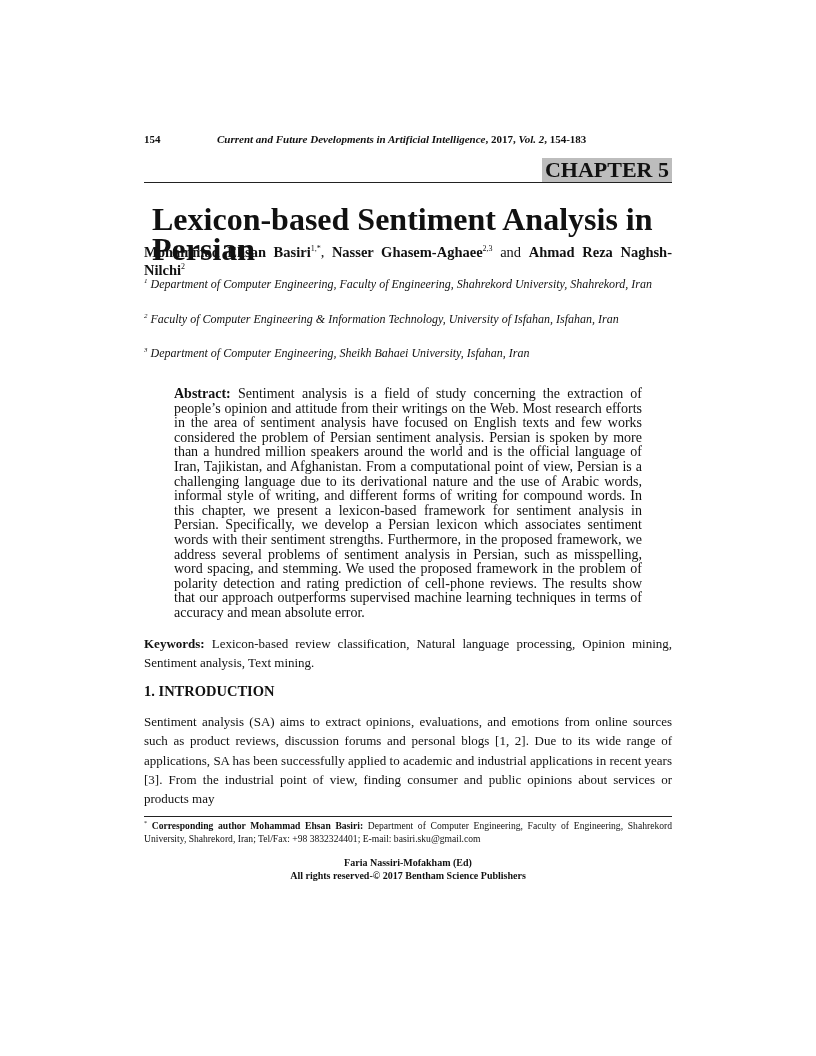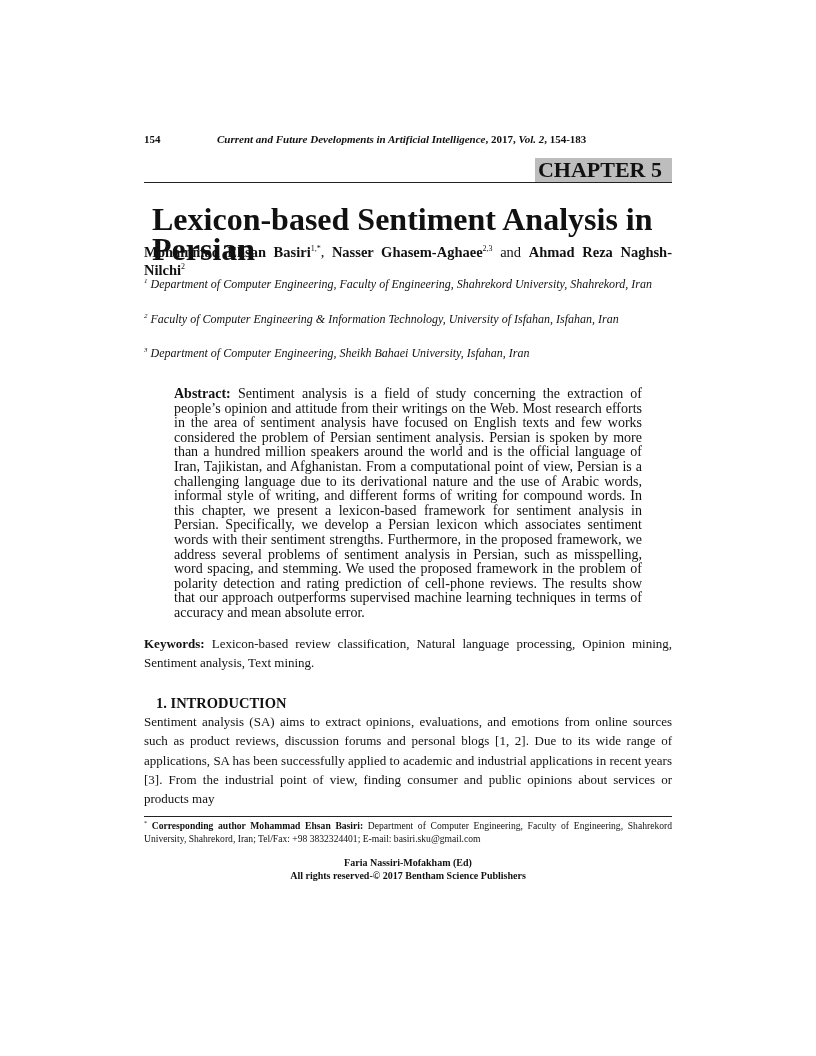--- a/index.html
+++ b/index.html
@@ -4,33 +4,33 @@
 <style>
   html, body { margin: 0; padding: 0; background: #ffffff; }
   body { width: 816px; height: 1056px; position: relative; overflow: hidden;
          font-family: "Liberation Serif", serif; color: #111; }
   .page { position: absolute; left: 144px; top: 0; width: 528px; }
   .running-head { position: absolute; top: 133px; left: 0; width: 528px; font-size: 11px; font-weight: bold; }
   .running-head .pg { position: absolute; left: 0; }
   .running-head .journal { position: absolute; left: 73px; font-style: italic; }
   .running-head .journal .up { font-style: normal; }
   .chapter-box { position: absolute; top: 158px; right: 0; background: #bdbdbd; font-weight: bold;
-                 font-size: 22px; line-height: 24px; padding: 0 10px 0 3px; }
+                 font-size: 22px; line-height: 24px; padding: 0 3px 0 3px; }
   .top-rule { position: absolute; top: 182px; left: 0; width: 528px; height: 1px; background: #222; }
   .title { position: absolute; top: 196px; left: 0; width: 528px; font-size: 32px; font-weight: bold; margin: 8px; line-height: 30px; }
   .authors { position: absolute; top: 243px; left: 0; width: 528px; font-size: 14.5px; line-height: 18px; text-align: justify; text-align-last: left; }
   .authors b { font-weight: bold; }
   .authors sup { font-size: 8px; vertical-align: 6px; line-height: 0; }
   .affil { position: absolute; left: 0; width: 528px; font-size: 12px; font-style: italic; line-height: 15px; text-align: justify; }
   .affil sup { font-size: 7px; vertical-align: 5px; line-height: 0; font-style: italic; }
   .abstract { position: absolute; top: 387px; left: 30px; width: 468px; font-size: 14px; line-height: 14.6px; text-align: justify; }
   .abstract b { font-weight: bold; }
   .keywords { position: absolute; top: 634px; left: 0; width: 528px; font-size: 13px; line-height: 19px; text-align: justify; }
   .keywords b { font-weight: bold; }
-  .section-head { position: absolute; top: 683px; left: 0; font-size: 14.5px; font-weight: bold; margin: 12px; }
+  .section-head { position: absolute; top: 683px; left: 0; font-size: 14.5px; font-weight: bold; margin: 0; }
   .intro { position: absolute; top: 712px; left: 0; width: 528px; font-size: 13px; line-height: 19.3px; text-align: justify; }
   .fn-rule { position: absolute; top: 816px; left: 0; width: 528px; height: 1px; background: #222; }
   .footnote { position: absolute; top: 820px; left: 0; width: 528px; font-size: 9.6px; line-height: 12.5px; text-align: justify; text-align-last: left; }
   .footnote sup { font-size: 6px; vertical-align: 4px; line-height: 0; }
   .publisher { position: absolute; top: 857px; left: 0; width: 528px; text-align: center; font-size: 10px; font-weight: bold; line-height: 12.5px; }
 </style>
 </head>
 <body>
 
 <div class="page">

